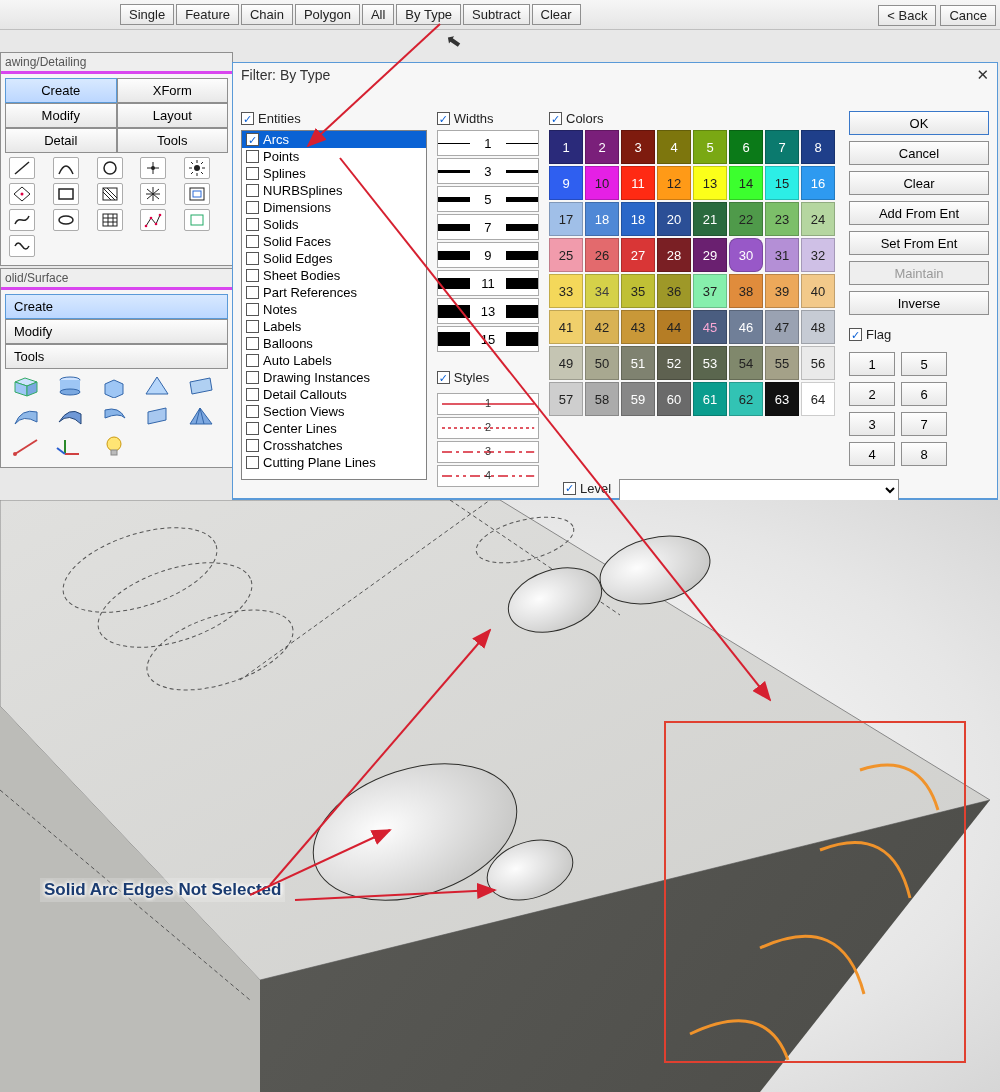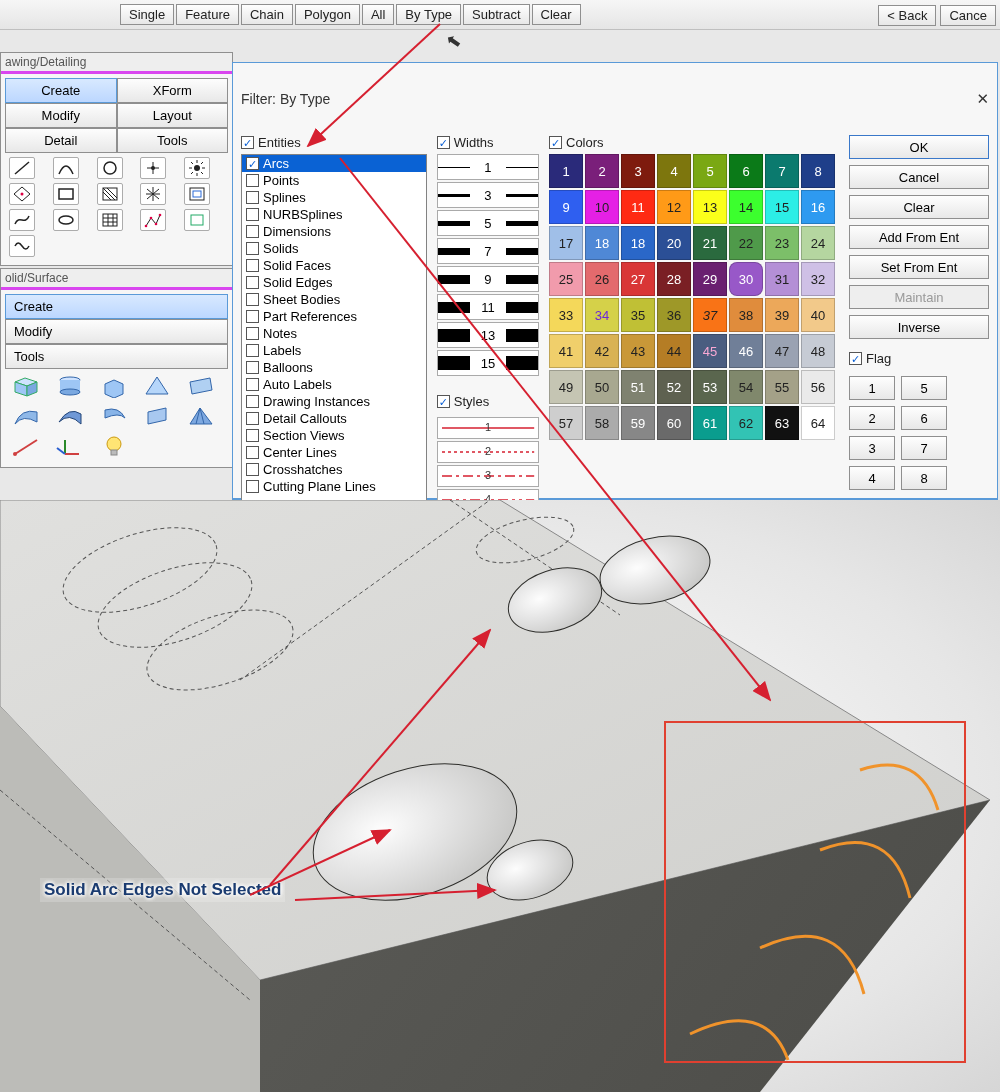--- a/index.html
+++ b/index.html
@@ -21,21 +21,21 @@
   .tabbtn { font-size:13px; padding:4px 6px; border:1px solid #8f8f8f; background:linear-gradient(#fdfdfd,#e8e8e8); text-align:center; cursor:pointer;}
   .tabbtn.active { background:linear-gradient(#d8e9ff,#bcd7ff); border-color:#5a9ad8; }
   .icongrid { display:grid; grid-template-columns:repeat(5,1fr); gap:4px; padding:4px;}
   .icn { width:26px; height:22px; background:#fff; border:1px solid #acacac; border-radius:2px; display:flex; align-items:center; justify-content:center;}
   .icn svg { width:18px; height:16px; }
   .icongrid2 { display:grid; grid-template-columns:repeat(5,1fr); gap:4px; padding:4px; }
   .bigicn { width:34px; height:26px; display:flex; align-items:center; justify-content:center;}
 
   
   .dialog { position:absolute; left:232px; top:62px; width:766px; height:438px; background:#f7f7f7; border:1px solid #5a9ad8; border-bottom:2px solid #5a9ad8;}
-  .dlg-title { display:flex; align-items:center; justify-content:space-between; height:24px; padding:0 8px; font-size:14px; color:#333;margin-top:24px;}
+  .dlg-title { display:flex; align-items:center; justify-content:space-between; height:24px; padding:0 8px; font-size:14px; color:#333;}
   .dlg-close { font-size:15px; color:#333; cursor:pointer;}
   .dlg-body { position:relative; padding:24px 8px 8px 8px; display:flex; gap:10px; }
 
   .grpcheck { display:flex; align-items:center; gap:4px; font-size:13px; color:#222; margin-bottom:4px; user-select:none;}
   .cb { width:13px; height:13px; border:1px solid #555; background:#fff; display:inline-flex; align-items:center; justify-content:center; font-size:11px; color:#0a5fd4; line-height:0;}
 
   .entities-col { width:200px; }
   .ent-list { height:350px; border:1px solid #828282; background:#fff; overflow-y:scroll; font-size:13px; }
   .ent-row { display:flex; align-items:center; gap:4px; padding:1px 4px; cursor:pointer; }
   .ent-row.sel { background:#0a62d4; color:#fff; }
@@ -522,24 +522,24 @@
               <div class="csw" style="background: rgb(181, 214, 160); color: rgb(34, 34, 34);">24</div>
               <div class="csw" style="background: rgb(241, 155, 172); color: rgb(34, 34, 34);">25</div>
               <div class="csw" style="background: rgb(227, 106, 109); color: rgb(34, 34, 34);">26</div>
               <div class="csw" style="background: rgb(217, 54, 54); color: rgb(255, 255, 255);">27</div>
               <div class="csw" style="background: rgb(122, 31, 36); color: rgb(255, 255, 255);">28</div>
               <div class="csw" style="background: rgb(106, 32, 112); color: rgb(255, 255, 255);">29</div>
               <div class="csw" style="background: rgb(152, 88, 200); color: rgb(255, 255, 255); border-radius: 8px;">30</div>
               <div class="csw" style="background: rgb(180, 143, 214); color: rgb(34, 34, 34);">31</div>
               <div class="csw" style="background: rgb(207, 192, 230); color: rgb(34, 34, 34);">32</div>
               <div class="csw" style="background: rgb(244, 216, 90); color: rgb(34, 34, 34);">33</div>
-              <div class="csw" style="background: rgb(213, 209, 73); color: #6d28d9;">34</div>
+              <div class="csw" style="background: rgb(213, 209, 73); color: #404040;">34</div>
               <div class="csw" style="background: rgb(192, 192, 53); color: rgb(34, 34, 34);">35</div>
               <div class="csw" style="background: rgb(158, 152, 40); color: rgb(34, 34, 34);">36</div>
-              <div class="csw" style="background: #f97316; color: rgb(34, 34, 34); font-style: italic;">37</div>
+              <div class="csw" style="background: #86efac; color: rgb(34, 34, 34);">37</div>
               <div class="csw" style="background: rgb(224, 140, 60); color: rgb(34, 34, 34);">38</div>
               <div class="csw" style="background: rgb(236, 168, 90); color: rgb(34, 34, 34);">39</div>
               <div class="csw" style="background: rgb(242, 201, 138); color: rgb(34, 34, 34);">40</div>
               <div class="csw" style="background: rgb(240, 207, 107); color: rgb(34, 34, 34);">41</div>
               <div class="csw" style="background: rgb(217, 178, 84); color: rgb(34, 34, 34);">42</div>
               <div class="csw" style="background: rgb(201, 152, 56); color: rgb(34, 34, 34);">43</div>
               <div class="csw" style="background: rgb(181, 125, 37); color: rgb(34, 34, 34);">44</div>
               <div class="csw" style="background: rgb(74, 93, 128); color: #f9a8d4;">45</div>
               <div class="csw" style="background: rgb(112, 127, 152); color: rgb(255, 255, 255);">46</div>
               <div class="csw" style="background: rgb(154, 162, 178); color: rgb(34, 34, 34);">47</div>

